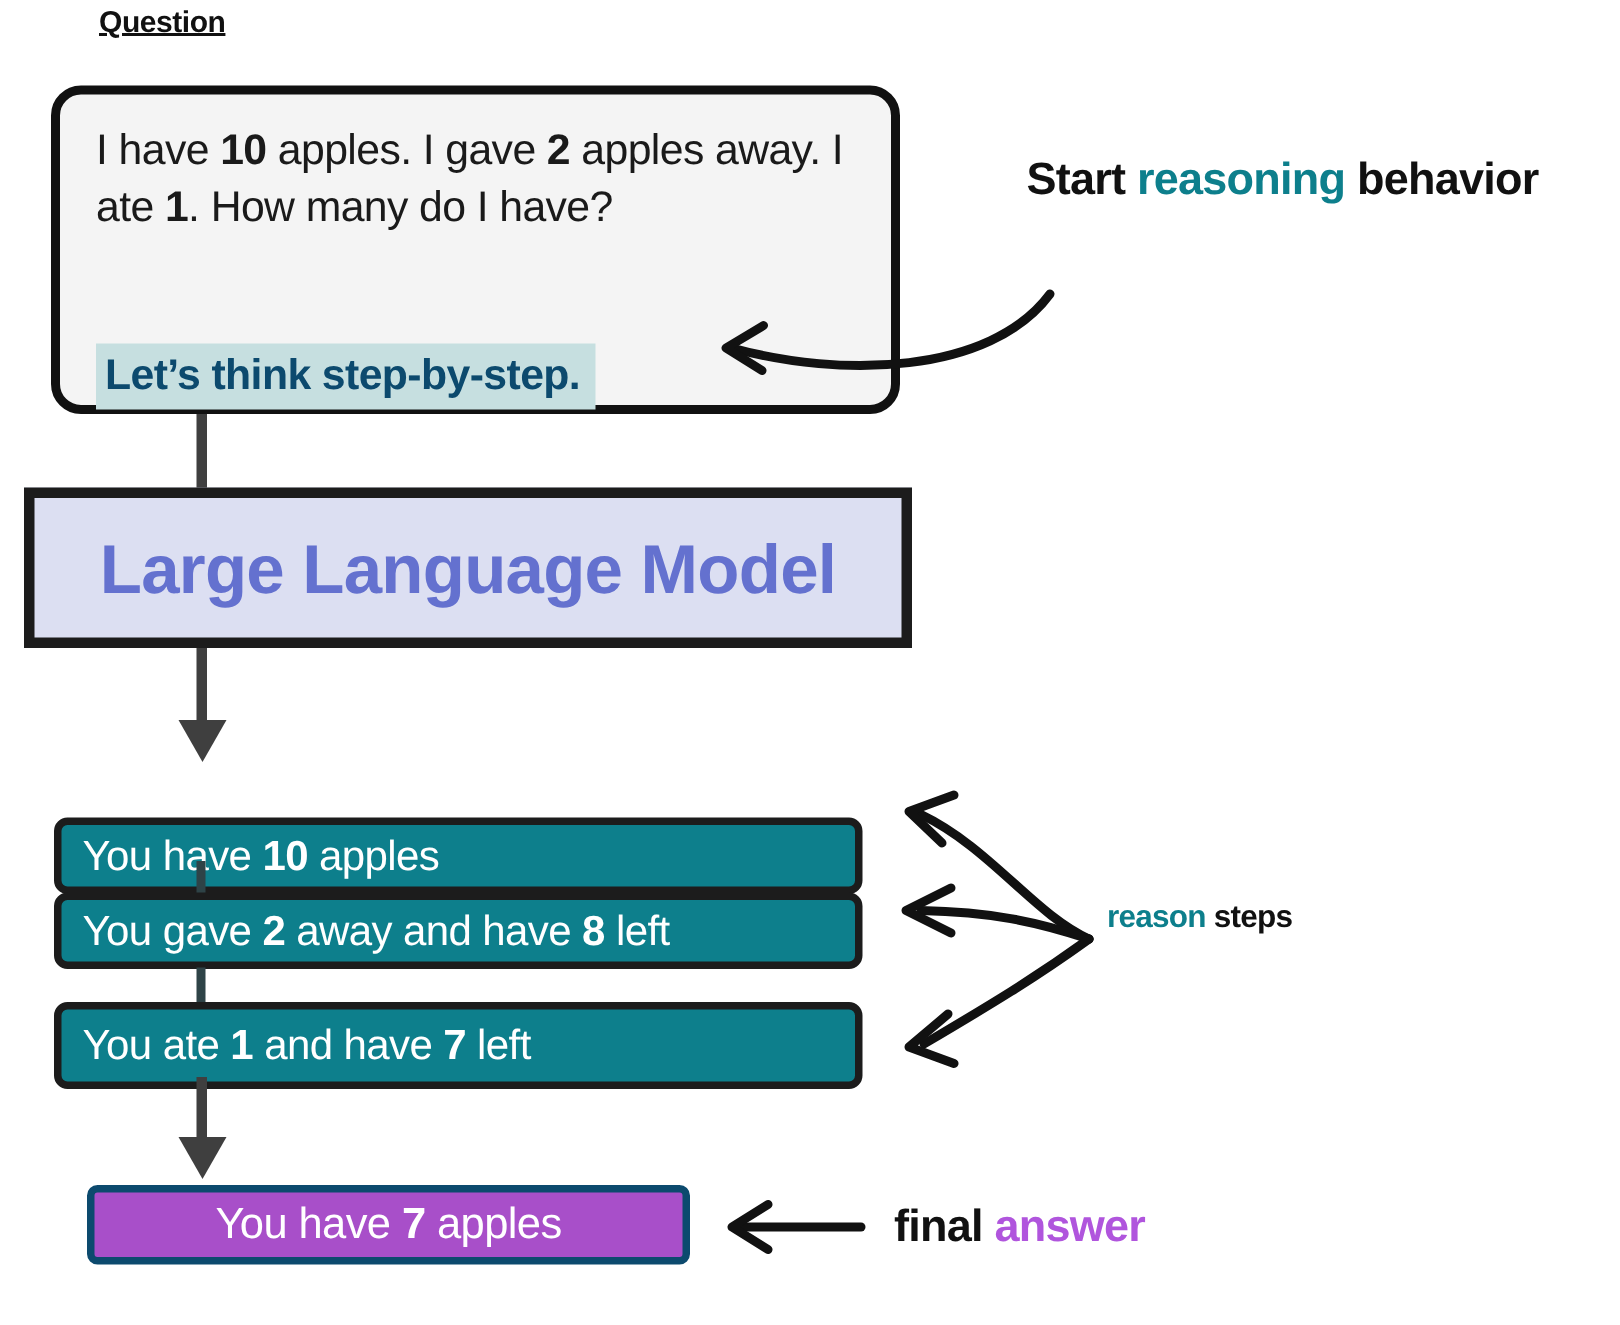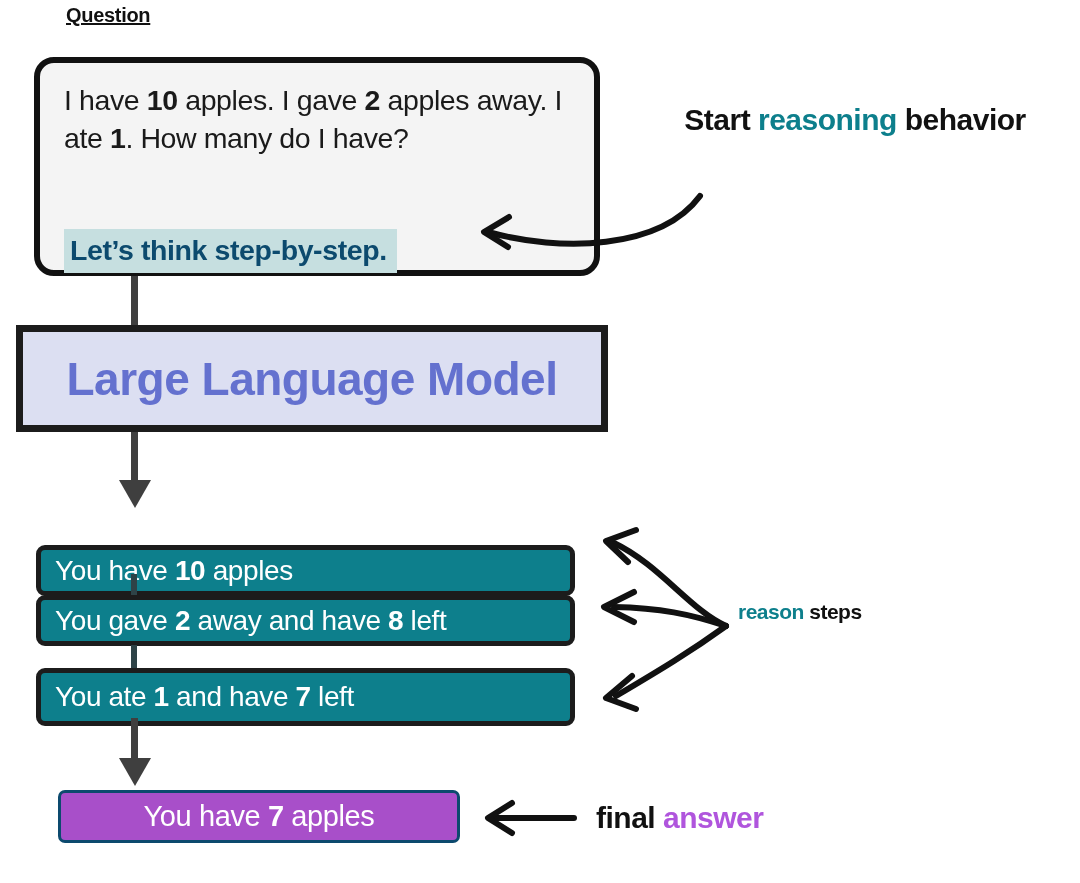--- a/index.html
+++ b/index.html
@@ -129,21 +129,21 @@
   #link-1 { top: 645px; height: 24px; }
 
   
   #answer-box {
     left: 58px;
     top: 790px;
     width: 402px;
     height: 53px;
     box-sizing: border-box;
     background: #a84fc9;
-    border: 3px solid #0c4a6e;
+    border: 5px solid #0c4a6e;
     border-radius: 7px;
     display: flex;
     align-items: center;
     justify-content: center;
   }
   #answer-text {
     font-size: 29px;
     letter-spacing: -0.4px;
     color: #ffffff;
     white-space: nowrap;

